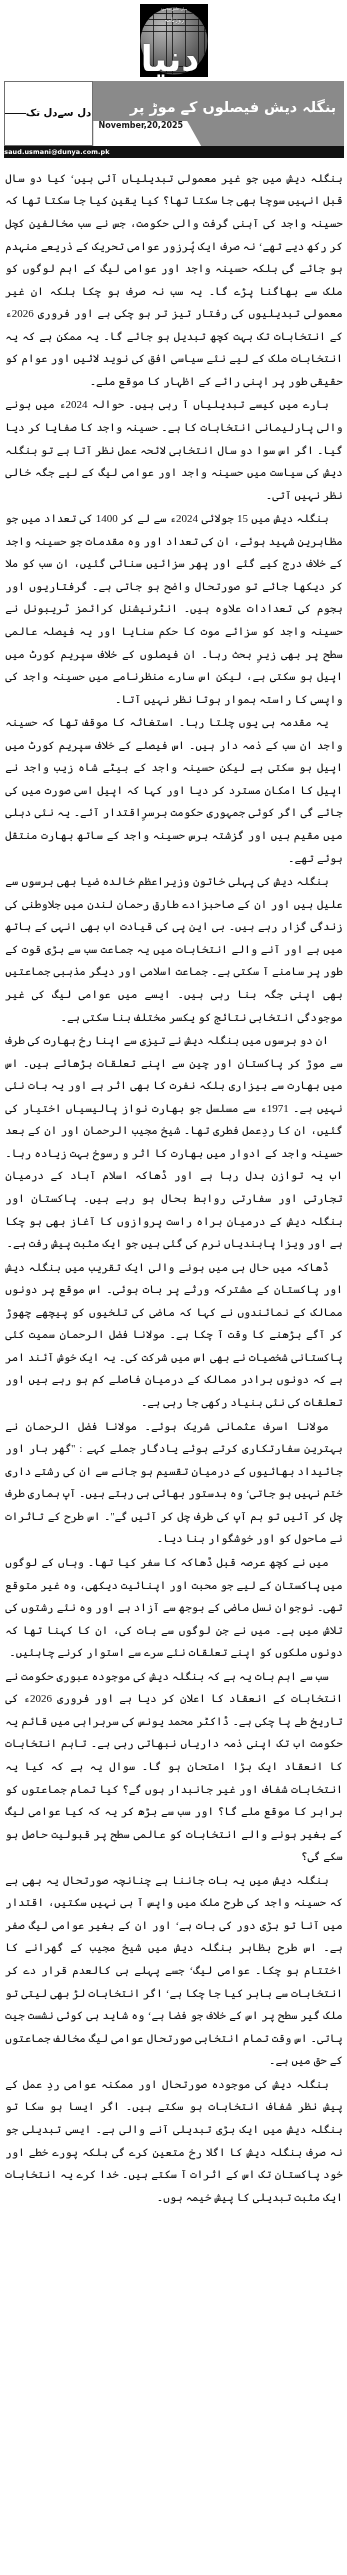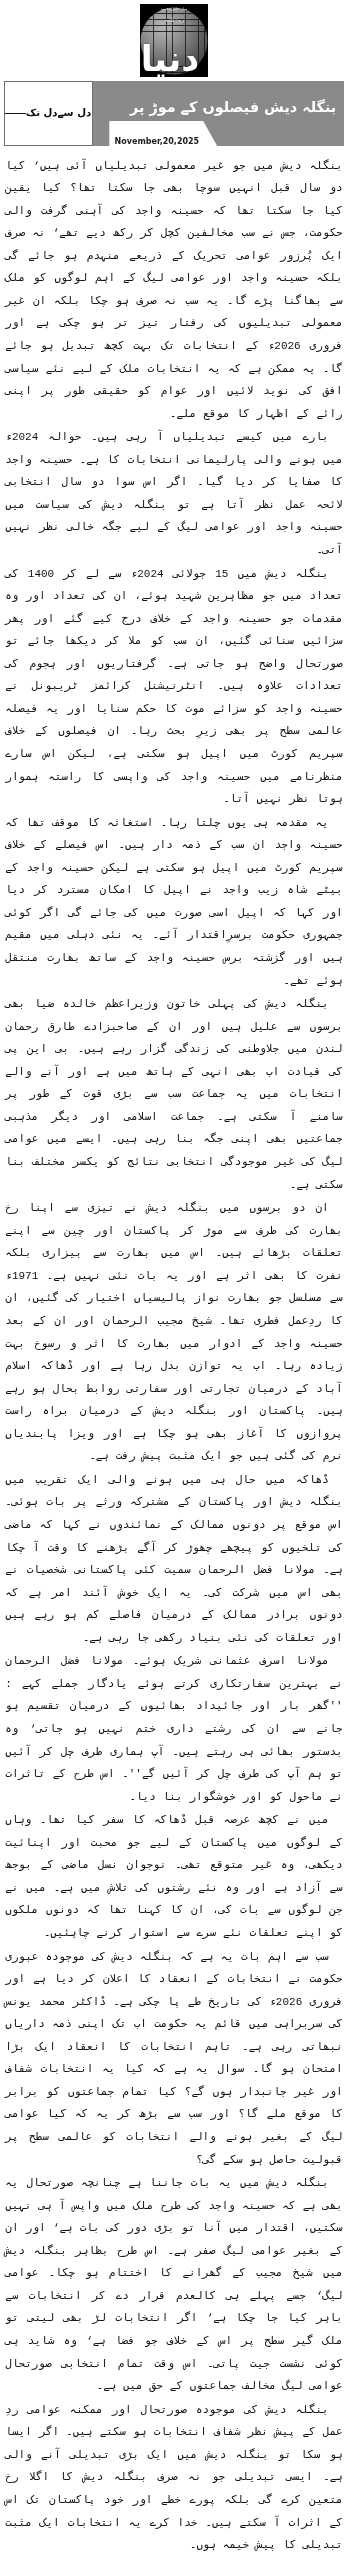--- a/index.html
+++ b/index.html
@@ -139,27 +139,27 @@
     font-size: 14.4px;
     font-weight: 700;
     color: #ffffff;
     line-height: 1.5;
     direction: rtl;
     white-space: nowrap;
     margin-left: 35px;
   }
   .date-notch {
     position: absolute;
-    left: 16px;
+    left: 0;
     bottom: 0;
     height: 25px;
     padding: 0 18px 0 5.3px;
     background: #ffffff;
     display: flex;
-    align-items: flex-end;
+    align-items: flex-start;
     clip-path: polygon(0 0, calc(100% - 14px) 0, 100% 100%, 0 100%);
   }
   .date-text {
     font-family: "DejaVu Sans", "Liberation Sans", sans-serif;
     font-size: 8px;
     font-weight: 700;
     color: #1b1b1b;
     direction: ltr;
     white-space: nowrap;
   }
@@ -289,21 +289,21 @@
   }
 
   
   .article-body {
     padding: 8.6px 5.3px 21.4px 5.3px;
     direction: rtl;
     text-align: justify;
   }
   .article-body p {
     margin: 0 0 1.1px 0;
-    font-family: Liberation Mono, monospace;
+    font-family: Liberation Serif, serif;
     font-size: 11px;
     line-height: 2.05;
     color: #121212;
     text-align: justify;
     text-justify: inter-word;
     word-spacing: 0.3px;
   }
   .article-body p.indent {
     text-indent: 14px;
   }
@@ -344,20 +344,23 @@
         <div class="ph-glass-l"></div>
         <div class="ph-glass-r"></div>
         <div class="ph-bridge"></div>
         <div class="ph-beard"></div>
         <div class="ph-shirt"></div>
       </div>
     </div>
 
   </div>
 
+  <div class="email-bar">
+    <span class="email-text">saud.usmani@dunya.com.pk</span>
+  </div>
 
   <div class="article-body" id="article-body">
       <p>بنگلہ دیش میں جو غیر معمولی تبدیلیاں آئی ہیں‘ کیا دو سال قبل انہیں سوچا بھی جا سکتا تھا؟ کیا یقین کیا جا سکتا تھا کہ حسینہ واجد کی آہنی گرفت والی حکومت، جس نے سب مخالفین کچل کر رکھ دیے تھے‘ نہ صرف ایک پُرزور عوامی تحریک کے ذریعے منہدم ہو جائے گی بلکہ حسینہ واجد اور عوامی لیگ کے اہم لوگوں کو ملک سے بھاگنا پڑے گا۔ یہ سب نہ صرف ہو چکا بلکہ ان غیر معمولی تبدیلیوں کی رفتار تیز تر ہو چکی ہے اور فروری 2026ء کے انتخابات تک بہت کچھ تبدیل ہو جائے گا۔ یہ ممکن ہے کہ یہ انتخابات ملک کے لیے نئے سیاسی افق کی نوید لائیں اور عوام کو حقیقی طور پر اپنی رائے کے اظہار کا موقع ملے۔</p>
       <p class="indent">بارے میں کیسے تبدیلیاں آ رہی ہیں۔ حوالہ 2024ء میں ہونے والی پارلیمانی انتخابات کا ہے۔ حسینہ واجد کا صفایا کر دیا گیا۔ اگر اس سوا دو سال انتخابی لائحہ عمل نظر آتا ہے تو بنگلہ دیش کی سیاست میں حسینہ واجد اور عوامی لیگ کے لیے جگہ خالی نظر نہیں آتی۔</p>
       <p class="indent">بنگلہ دیش میں 15 جولائی 2024ء سے لے کر 1400 کی تعداد میں جو مظاہرین شہید ہوئے، ان کی تعداد اور وہ مقدمات جو حسینہ واجد کے خلاف درج کیے گئے اور پھر سزائیں سنائی گئیں، ان سب کو ملا کر دیکھا جائے تو صورتحال واضح ہو جاتی ہے۔ گرفتاریوں اور ہجوم کی تعدادات علاوہ ہیں۔ انٹرنیشنل کرائمز ٹریبونل نے حسینہ واجد کو سزائے موت کا حکم سنایا اور یہ فیصلہ عالمی سطح پر بھی زیرِ بحث رہا۔ ان فیصلوں کے خلاف سپریم کورٹ میں اپیل ہو سکتی ہے، لیکن اس سارے منظرنامے میں حسینہ واجد کی واپسی کا راستہ ہموار ہوتا نظر نہیں آتا۔</p>
       <p class="indent">یہ مقدمہ ہی یوں چلتا رہا۔ استغاثہ کا موقف تھا کہ حسینہ واجد ان سب کے ذمہ دار ہیں۔ اس فیصلے کے خلاف سپریم کورٹ میں اپیل ہو سکتی ہے لیکن حسینہ واجد کے بیٹے شاہ زیب واجد نے اپیل کا امکان مسترد کر دیا اور کہا کہ اپیل اسی صورت میں کی جائے گی اگر کوئی جمہوری حکومت برسرِاقتدار آئے۔ یہ نئی دہلی میں مقیم ہیں اور گزشتہ برس حسینہ واجد کے ساتھ بھارت منتقل ہوئے تھے۔</p>
       <p class="indent">بنگلہ دیش کی پہلی خاتون وزیراعظم خالدہ ضیا بھی برسوں سے علیل ہیں اور ان کے صاحبزادے طارق رحمان لندن میں جلاوطنی کی زندگی گزار رہے ہیں۔ بی این پی کی قیادت اب بھی انہی کے ہاتھ میں ہے اور آنے والے انتخابات میں یہ جماعت سب سے بڑی قوت کے طور پر سامنے آ سکتی ہے۔ جماعت اسلامی اور دیگر مذہبی جماعتیں بھی اپنی جگہ بنا رہی ہیں۔ ایسے میں عوامی لیگ کی غیر موجودگی انتخابی نتائج کو یکسر مختلف بنا سکتی ہے۔</p>
       <p class="indent">ان دو برسوں میں بنگلہ دیش نے تیزی سے اپنا رخ بھارت کی طرف سے موڑ کر پاکستان اور چین سے اپنے تعلقات بڑھائے ہیں۔ اس میں بھارت سے بیزاری بلکہ نفرت کا بھی اثر ہے اور یہ بات نئی نہیں ہے۔ 1971ء سے مسلسل جو بھارت نواز پالیسیاں اختیار کی گئیں، ان کا ردِعمل فطری تھا۔ شیخ مجیب الرحمان اور ان کے بعد حسینہ واجد کے ادوار میں بھارت کا اثر و رسوخ بہت زیادہ رہا۔ اب یہ توازن بدل رہا ہے اور ڈھاکہ اسلام آباد کے درمیان تجارتی اور سفارتی روابط بحال ہو رہے ہیں۔ پاکستان اور بنگلہ دیش کے درمیان براہ راست پروازوں کا آغاز بھی ہو چکا ہے اور ویزا پابندیاں نرم کی گئی ہیں جو ایک مثبت پیش رفت ہے۔</p>
       <p class="indent">ڈھاکہ میں حال ہی میں ہونے والی ایک تقریب میں بنگلہ دیش اور پاکستان کے مشترکہ ورثے پر بات ہوئی۔ اس موقع پر دونوں ممالک کے نمائندوں نے کہا کہ ماضی کی تلخیوں کو پیچھے چھوڑ کر آگے بڑھنے کا وقت آ چکا ہے۔ مولانا فضل الرحمان سمیت کئی پاکستانی شخصیات نے بھی اس میں شرکت کی۔ یہ ایک خوش آئند امر ہے کہ دونوں برادر ممالک کے درمیان فاصلے کم ہو رہے ہیں اور تعلقات کی نئی بنیاد رکھی جا رہی ہے۔</p>
       <p class="indent">مولانا اسرف عثمانی شریک ہوئے۔ مولانا فضل الرحمان نے بہترین سفارتکاری کرتے ہوئے یادگار جملے کہے : ''گھر بار اور جائیداد بھائیوں کے درمیان تقسیم ہو جانے سے ان کی رشتے داری ختم نہیں ہو جاتی‘ وہ بدستور بھائی ہی رہتے ہیں۔ آپ ہماری طرف چل کر آئیں تو ہم آپ کی طرف چل کر آئیں گے''۔ اس طرح کے تاثرات نے ماحول کو اور خوشگوار بنا دیا۔</p>

